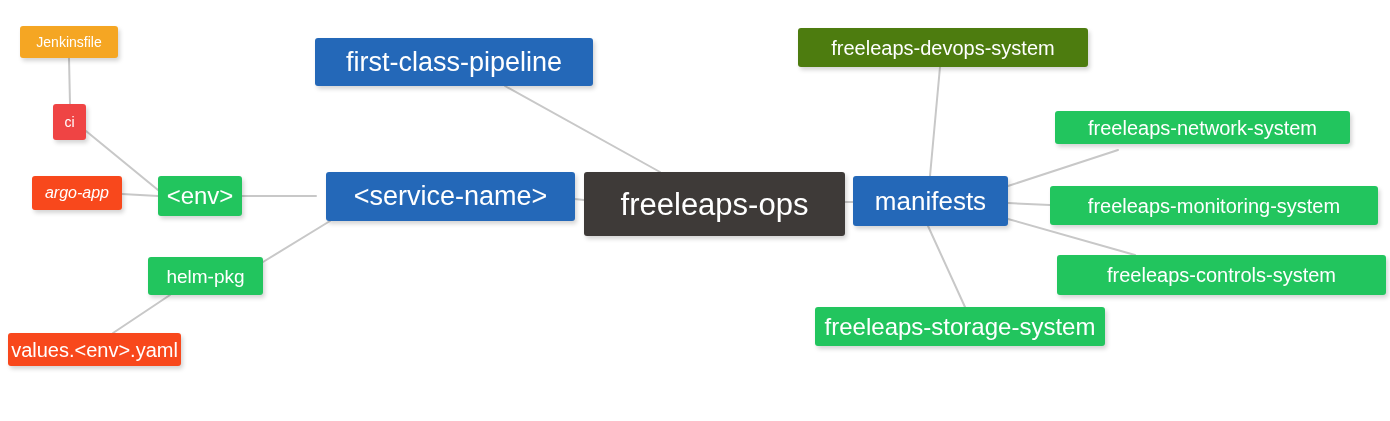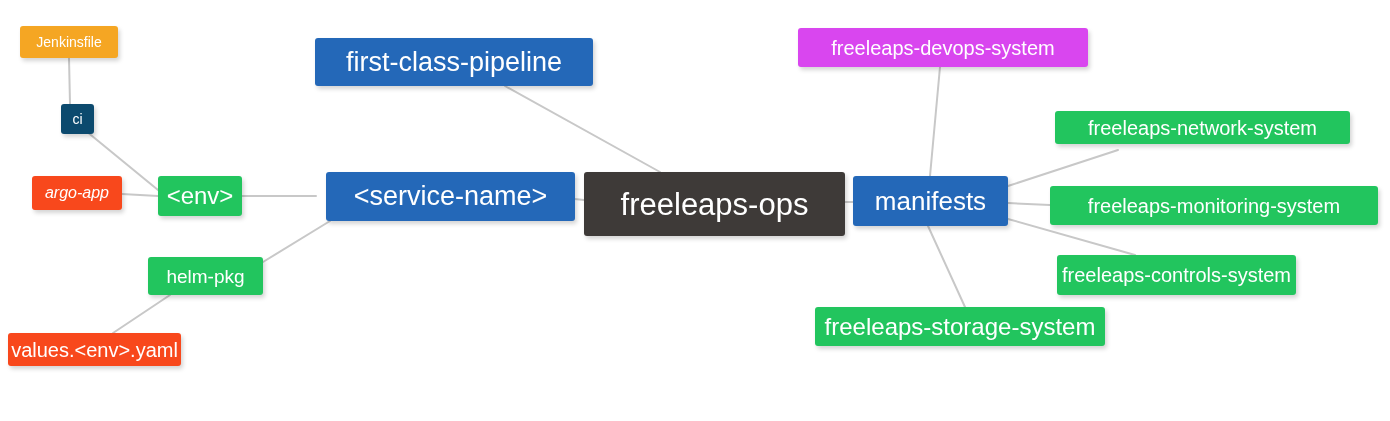--- a/index.html
+++ b/index.html
@@ -60,21 +60,21 @@
       <line x1="940" y1="67" x2="930" y2="176" stroke="#c8c8c8" stroke-width="2" stroke-linecap="round"></line>
       <line x1="1008" y1="186" x2="1118" y2="150" stroke="#c8c8c8" stroke-width="2" stroke-linecap="round"></line>
       <line x1="1008" y1="203" x2="1050" y2="205" stroke="#c8c8c8" stroke-width="2" stroke-linecap="round"></line>
       <line x1="1008" y1="219" x2="1135" y2="255" stroke="#c8c8c8" stroke-width="2" stroke-linecap="round"></line>
       <line x1="928" y1="226" x2="965" y2="307" stroke="#c8c8c8" stroke-width="2" stroke-linecap="round"></line>
     </svg>
   <div id="node-layer">
       <div class="node" style="left: 20px; top: 26px; width: 98px; height: 32px; background: rgb(245, 166, 35); font-size: 14px;">
         <span class="node-label">Jenkinsfile</span>
       </div>
-      <div class="node" style="left: 53px; top: 104px; width: 33px; height: 30px; background: #0c4a6e; font-size: 14px; margin-left: 8px;">
+      <div class="node" style="left: 53px; top: 104px; width: 33px; height: 36px; background: #ef4444; font-size: 14px;">
         <span class="node-label">ci</span>
       </div>
       <div class="node" style="left: 32px; top: 176px; width: 90px; height: 34px; background: rgb(248, 72, 28); font-size: 16px; font-style: italic;">
         <span class="node-label">argo-app</span>
       </div>
       <div class="node" style="left: 158px; top: 176px; width: 84px; height: 40px; background: rgb(34, 197, 94); font-size: 24px;">
         <span class="node-label">&lt;env&gt;</span>
       </div>
       <div class="node" style="left: 148px; top: 257px; width: 115px; height: 38px; background: rgb(34, 197, 94); font-size: 19px;">
         <span class="node-label">helm-pkg</span>
@@ -87,29 +87,29 @@
       </div>
       <div class="node" style="left: 326px; top: 172px; width: 249px; height: 49px; background: rgb(36, 104, 184); font-size: 27px;">
         <span class="node-label">&lt;service-name&gt;</span>
       </div>
       <div class="node" style="left: 584px; top: 172px; width: 261px; height: 64px; background: rgb(62, 58, 56); font-size: 31px;">
         <span class="node-label">freeleaps-ops</span>
       </div>
       <div class="node" style="left: 853px; top: 176px; width: 155px; height: 50px; background: rgb(36, 104, 184); font-size: 26px;">
         <span class="node-label">manifests</span>
       </div>
-      <div class="node" style="left: 798px; top: 28px; width: 290px; height: 39px; background: #d946ef; font-size: 20px;">
+      <div class="node" style="left: 798px; top: 28px; width: 290px; height: 39px; background: #4d7c0f; font-size: 20px;">
         <span class="node-label">freeleaps-devops-system</span>
       </div>
       <div class="node" style="left: 1055px; top: 111px; width: 295px; height: 33px; background: rgb(34, 197, 94); font-size: 20px;">
         <span class="node-label">freeleaps-network-system</span>
       </div>
       <div class="node" style="left: 1050px; top: 186px; width: 328px; height: 39px; background: rgb(34, 197, 94); font-size: 20px;">
         <span class="node-label">freeleaps-monitoring-system</span>
       </div>
-      <div class="node" style="left: 1057px; top: 255px; width: 239px; height: 40px; background: rgb(34, 197, 94); font-size: 20px;">
+      <div class="node" style="left: 1057px; top: 255px; width: 329px; height: 40px; background: rgb(34, 197, 94); font-size: 20px;">
         <span class="node-label">freeleaps-controls-system</span>
       </div>
       <div class="node" style="left: 815px; top: 307px; width: 290px; height: 39px; background: rgb(34, 197, 94); font-size: 24px;">
         <span class="node-label">freeleaps-storage-system</span>
       </div>
     </div>
 </div>
 
 </body></html>

